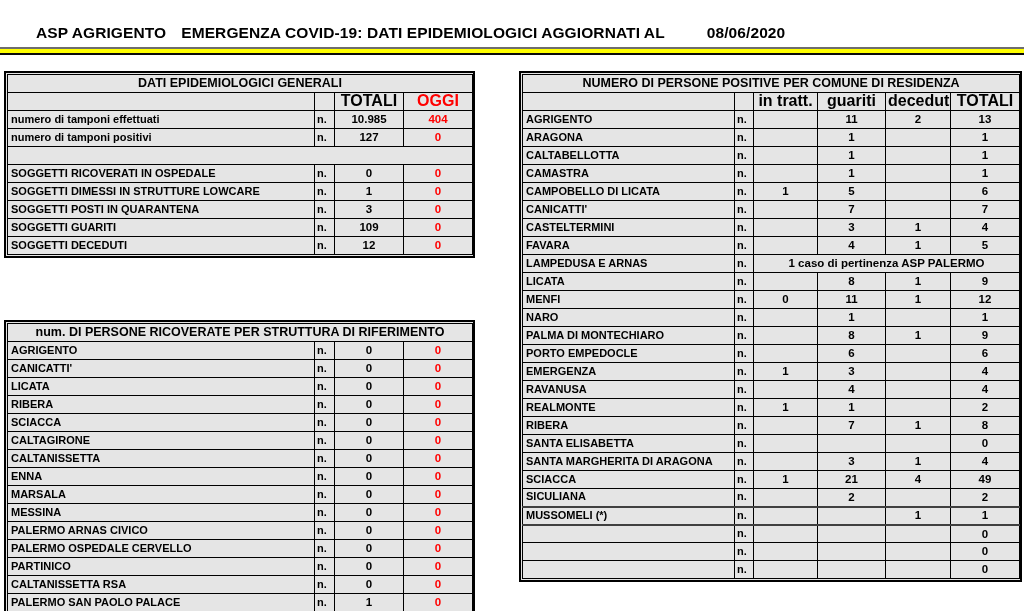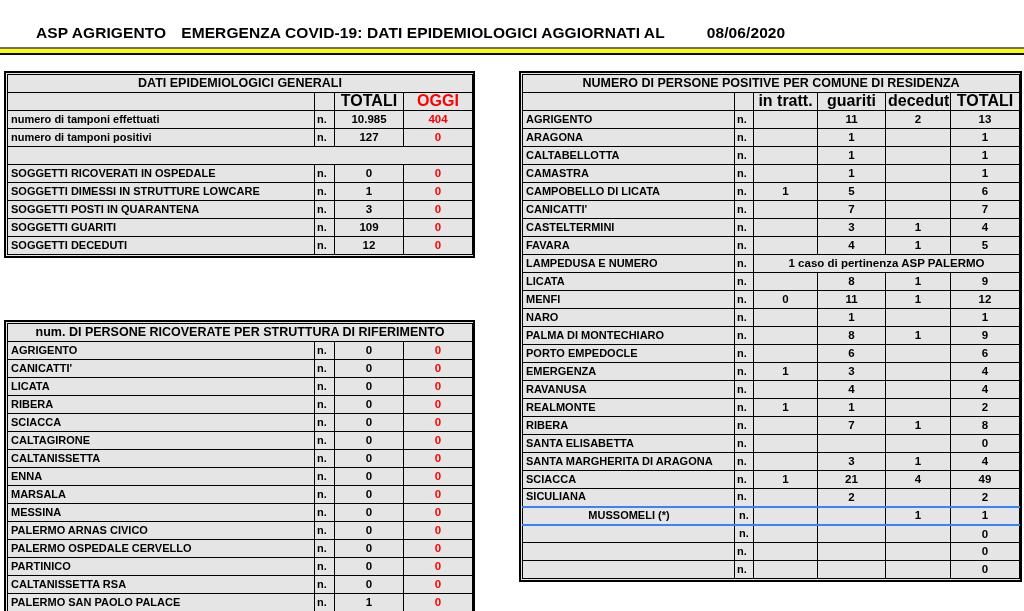--- a/index.html
+++ b/index.html
@@ -17,21 +17,21 @@
   #t3{left:519px;top:71px;width:497px;}
   table{border-collapse:collapse;width:100%;table-layout:fixed;}
   td{border:1px solid #000;font-size:11px;font-weight:bold;height:18px;padding:0 2px;
      line-height:1.05;white-space:nowrap;overflow:hidden;box-sizing:border-box;}
   .title-cell{text-align:center;font-size:12.5px;}
   .hdr{text-align:center;font-size:16px;}
   .lbl{text-align:left;padding-left:3px;}
   .ncol{text-align:left;padding-left:2px;font-size:11px;}
   .num{text-align:center;font-size:11.5px;}
   .red{color:#ff0000;}
-  tr.thick-top td{border-top:2px solid #3b82f6;text-align:center;}
+  tr.thick-top td{border-top:2px solid #404040;}
 </style>
 </head>
 <body>
 
 <div class="page">
 
   <div class="main-title">
     <span>ASP AGRIGENTO</span><span class="gap-sm">EMERGENZA COVID-19: DATI EPIDEMIOLOGICI AGGIORNATI AL</span><span class="gap-lg">08/06/2020</span>
   </div>
 
@@ -308,21 +308,21 @@
           </tr>
           <tr>
             <td class="lbl">FAVARA</td>
             <td class="ncol">n.</td>
             <td class="num"></td>
             <td class="num">4</td>
             <td class="num">1</td>
             <td class="num">5</td>
           </tr>
           <tr>
-            <td class="lbl">LAMPEDUSA E NUMERO</td>
+            <td class="lbl">LAMPEDUSA E ARNAS</td>
             <td class="ncol">n.</td>
             <td class="num" colspan="4">1 caso di pertinenza ASP PALERMO</td>
           </tr>
           <tr>
             <td class="lbl">LICATA</td>
             <td class="ncol">n.</td>
             <td class="num"></td>
             <td class="num">8</td>
             <td class="num">1</td>
             <td class="num">9</td>

